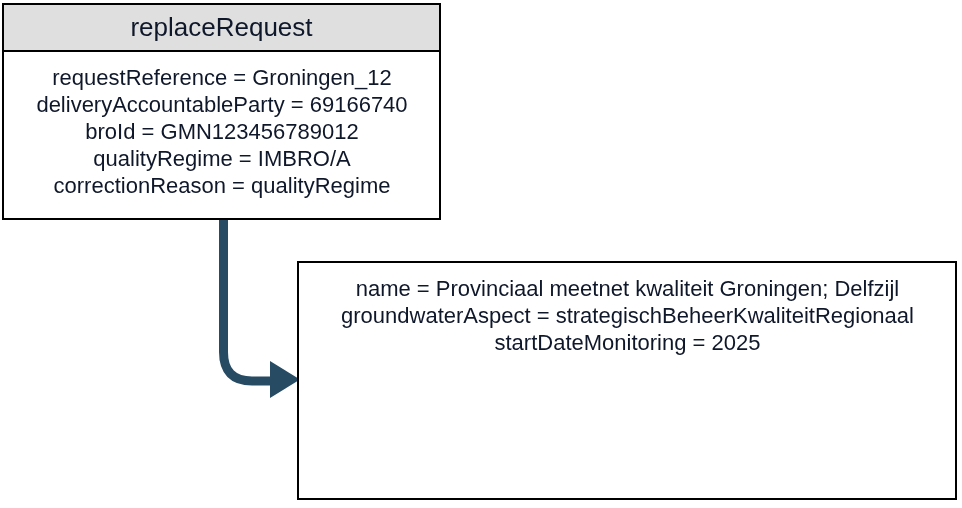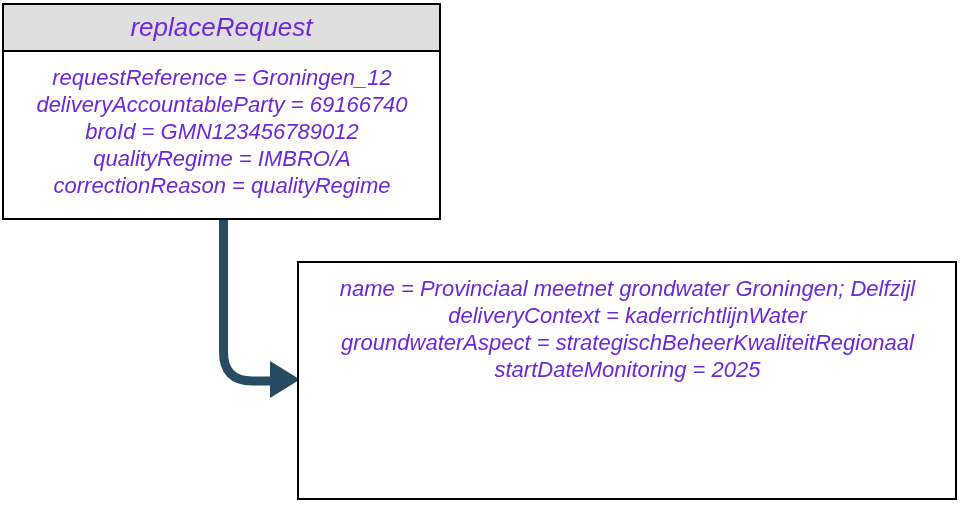--- a/index.html
+++ b/index.html
@@ -19,22 +19,21 @@
     position: absolute;
     left: 0;
     top: 0;
     pointer-events: none;
   }
   .uml-box {
     position: absolute;
     box-sizing: border-box;
     border: 2px solid #000000;
     background: #ffffff;
-    color: #6d28d9;
-    font-style: italic;
+    color: #0f172a;
   }
   .box1 {
     left: 2px;
     top: 3px;
     width: 439px;
     height: 217px;
   }
   .box2 {
     left: 297px;
     top: 261px;
@@ -79,20 +78,19 @@
       <div class="field">requestReference = Groningen_12</div>
       <div class="field">deliveryAccountableParty = 69166740</div>
       <div class="field">broId = GMN123456789012</div>
       <div class="field">qualityRegime = IMBRO/A</div>
       <div class="field">correctionReason = qualityRegime</div>
     </div>
   </div>
 
   <div class="uml-box box2">
     <div class="uml-body">
-      <div class="field">name = Provinciaal meetnet grondwater Groningen; Delfzijl</div>
-      <div class="field">deliveryContext = kaderrichtlijnWater</div>
+      <div class="field">name = Provinciaal meetnet kwaliteit Groningen; Delfzijl</div>
       <div class="field">groundwaterAspect = strategischBeheerKwaliteitRegionaal</div>
       <div class="field">startDateMonitoring = 2025</div>
     </div>
   </div>
 
 </div>
 
 </body></html>

